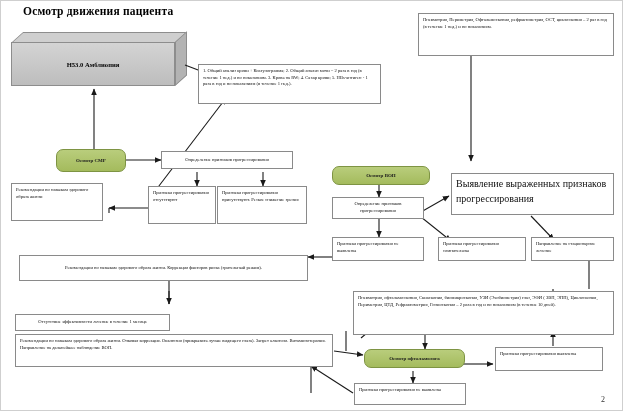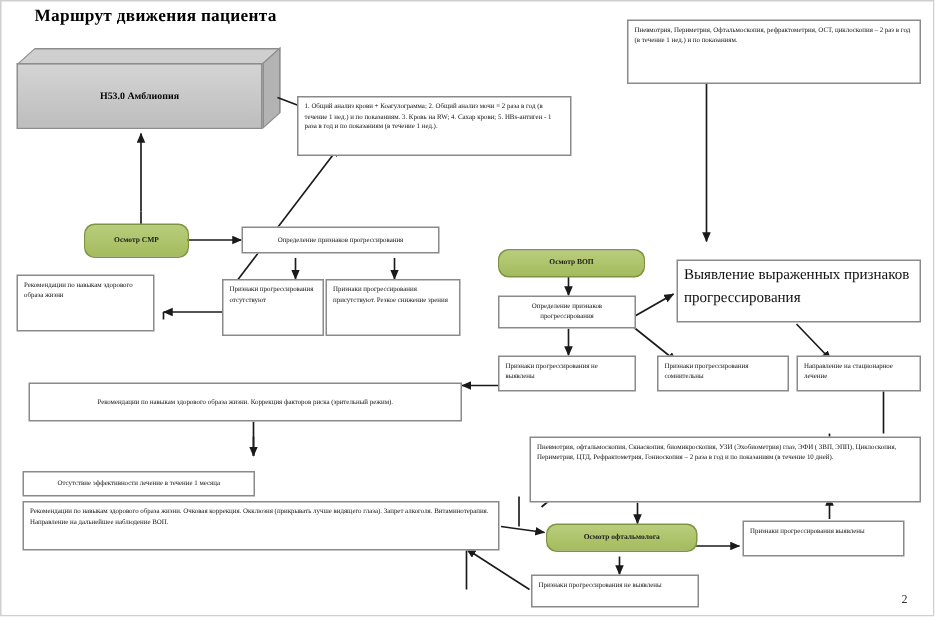--- a/index.html
+++ b/index.html
@@ -56,21 +56,21 @@
   svg.links{position:absolute;left:0;top:0;width:623px;height:411px;pointer-events:none;}
   .pagenum{
     position:absolute;right:17px;bottom:6px;font-size:8px;color:#333;
   }
 </style>
 </head>
 <body>
 
 <div id="page">
 
-  <div class="title">Маршрут движения пациента</div>
+  <div class="title">Осмотр движения пациента</div>
 
   <div class="cube">
     <div class="top"></div>
     <div class="side"></div>
     <div class="front">H53.0 Амблиопия</div>
   </div>
 
   <svg class="links" viewBox="0 0 623 411">
     <defs>
       <marker id="ah" markerWidth="7" markerHeight="7" refX="5.6" refY="2.6" orient="auto">

